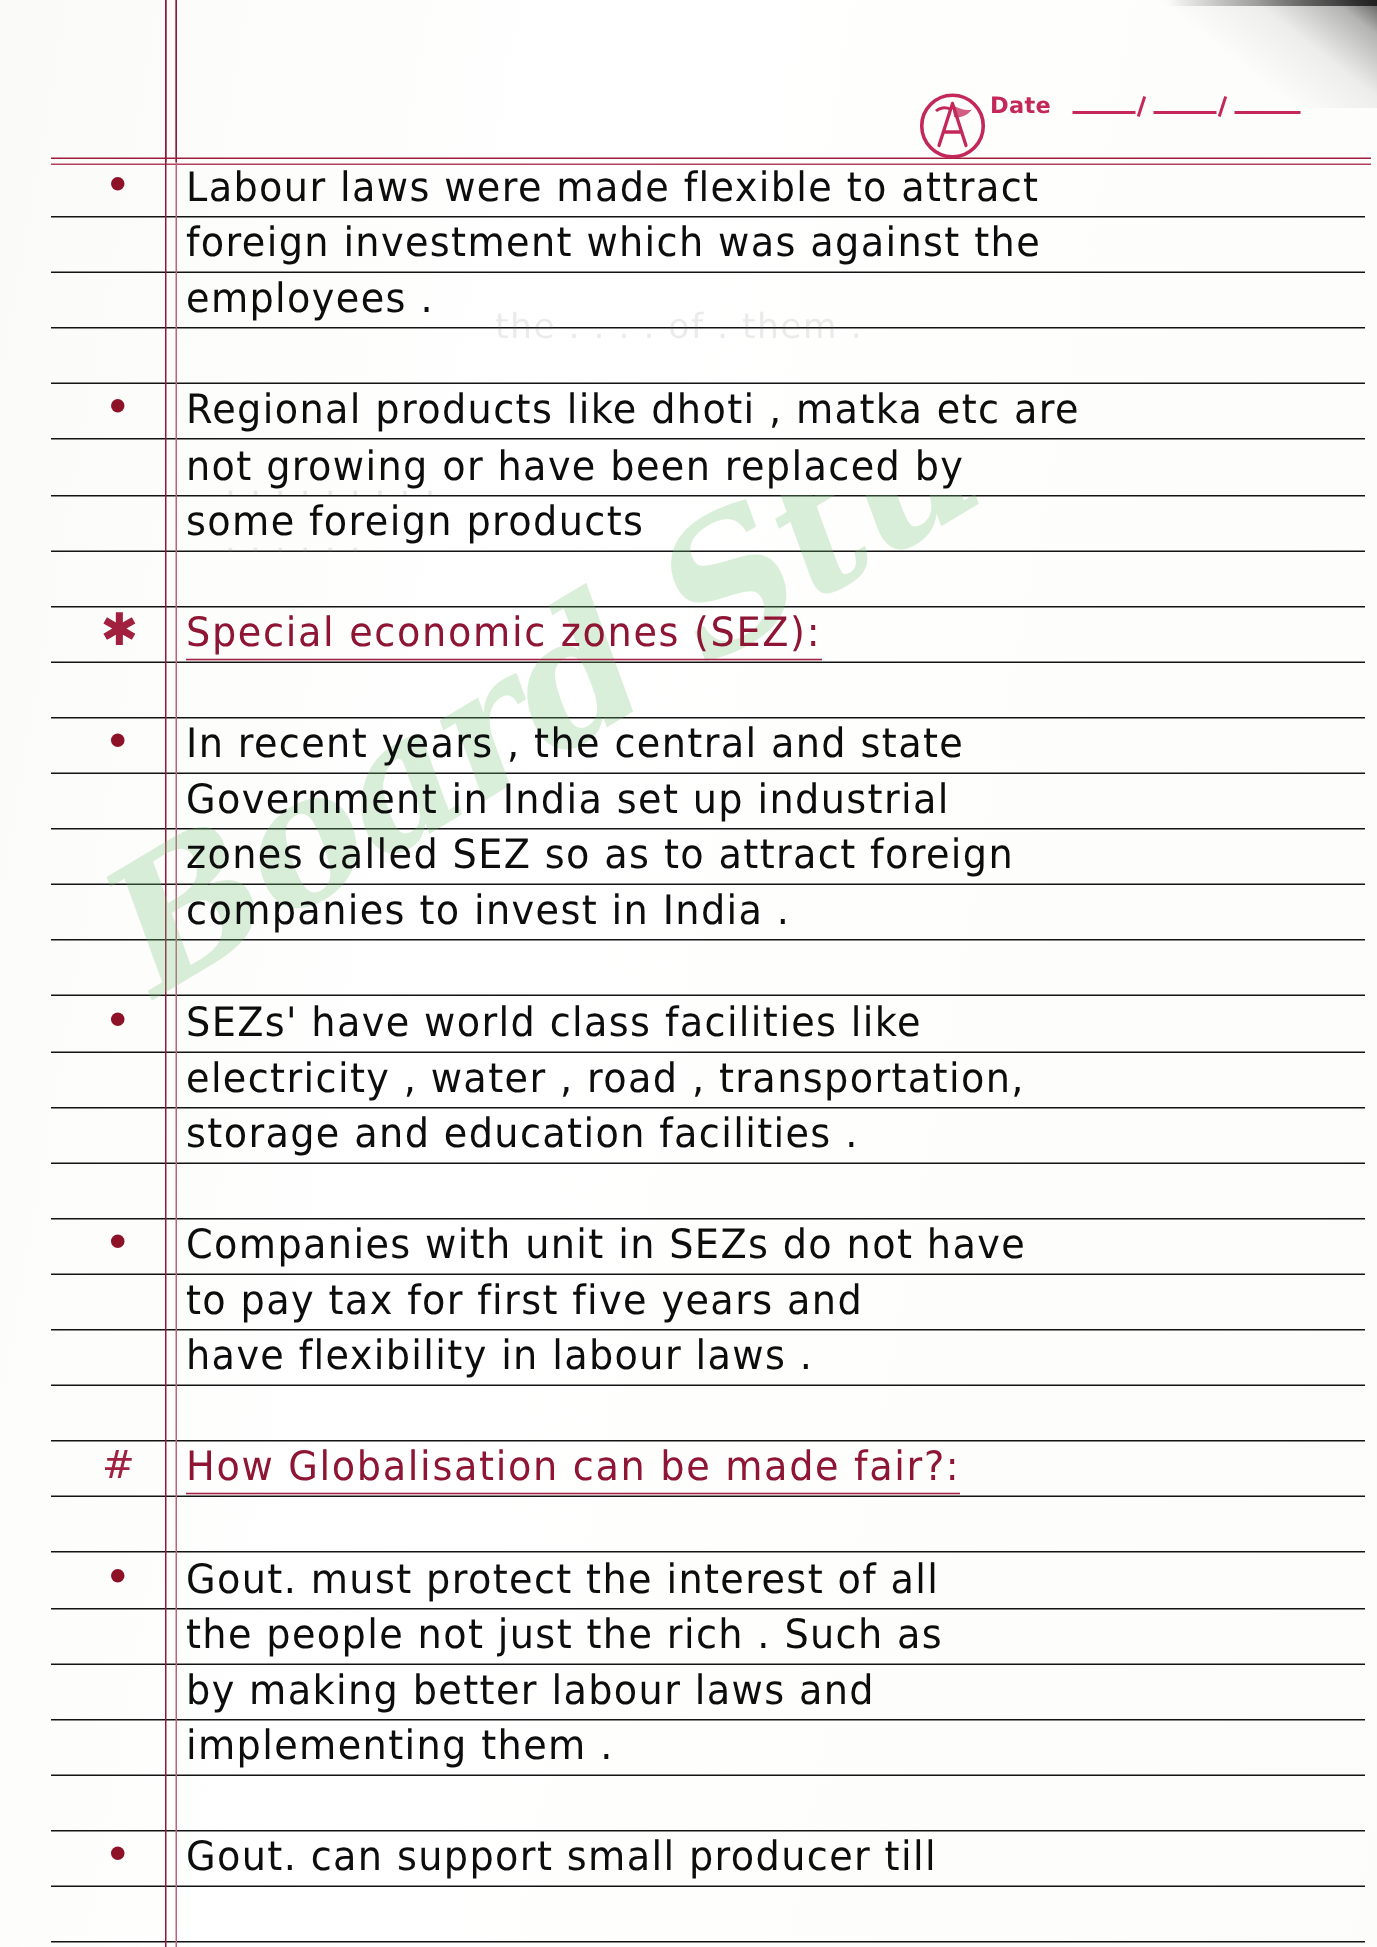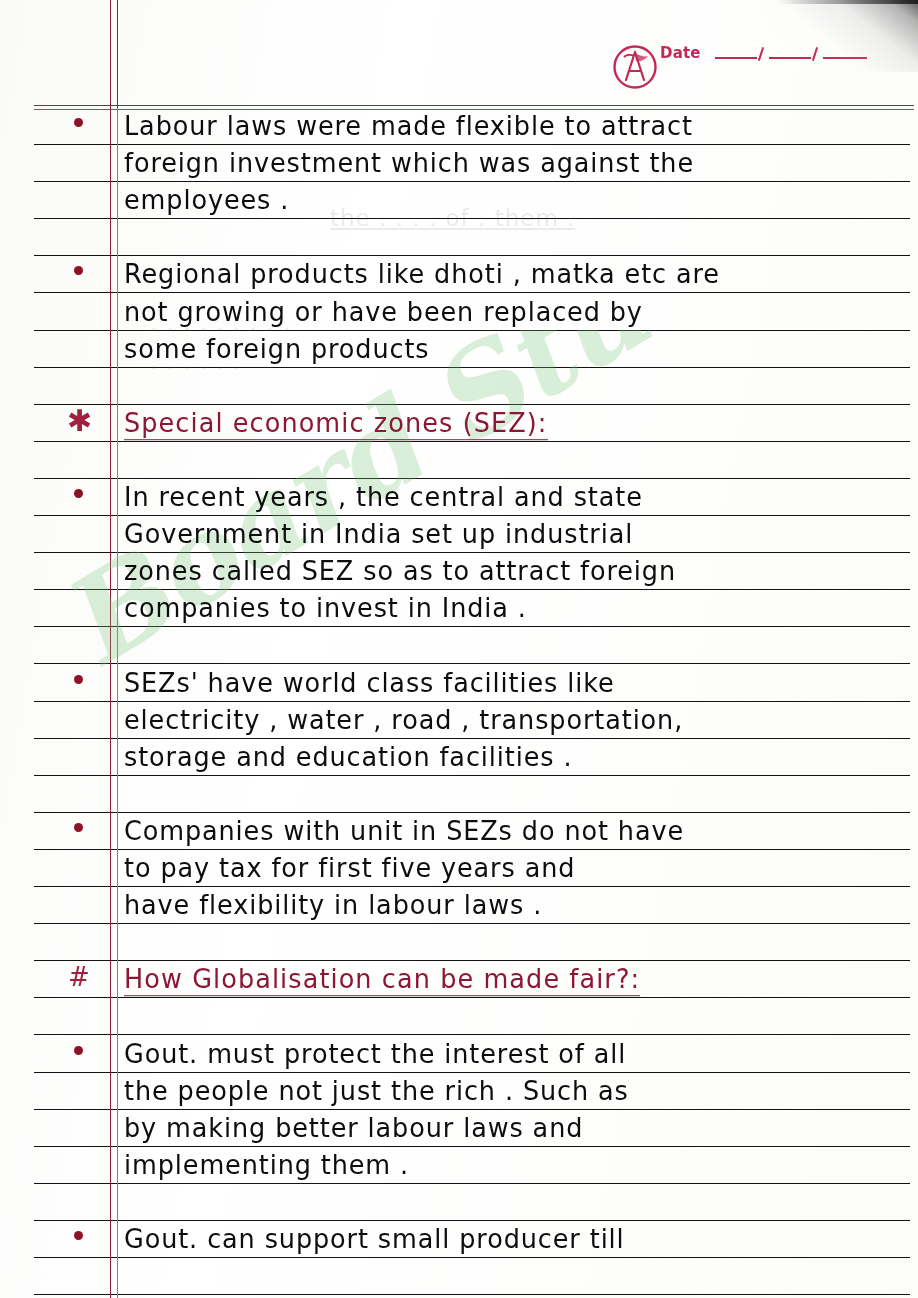--- a/index.html
+++ b/index.html
@@ -135,21 +135,21 @@
     letter-spacing: -2px;
     color: rgba(120, 196, 120, 0.27);
     white-space: nowrap;
     line-height: 1;
   }
 
   
   .stamp {
     position: absolute;
     left: 612px;
-    top: 38px;
+    top: 55px;
     width: 260px;
     height: 62px;
     color: #c4285a;
   }
   .stamp-logo {
     position: absolute;
     left: 0; top: 6px;
     width: 46px; height: 46px;
   }
   .stamp-fields {
@@ -363,18 +363,18 @@
       <div class="bullet" style="left: 74px; top: 822.9px;"></div>
       <div class="hw-line heading" style="left: 124px; top: 967.3px;"><span class="u">How Globalisation can be made fair?:</span></div>
       <div class="bullet-hash" style="left: 68px; top: 964.3px;">#</div>
       <div class="hw-line" style="left: 124px; top: 1041.5px;">Gout. must protect the interest of all</div>
       <div class="hw-line" style="left: 124px; top: 1078.6px;">the people not just the rich . Such as</div>
       <div class="hw-line" style="left: 124px; top: 1115.7px;">by making better labour laws and</div>
       <div class="hw-line" style="left: 124px; top: 1152.8px;">implementing them .</div>
       <div class="bullet" style="left: 74px; top: 1045.5px;"></div>
       <div class="hw-line" style="left: 124px; top: 1227px;">Gout. can support small producer till</div>
       <div class="bullet" style="left: 74px; top: 1231px;"></div>
-      <div class="ghost" style="left: 330px; top: 205px; text-decoration: underline;">the . . . . of . them .</div>
+      <div class="ghost" style="left: 330px; top: 205px;">the . . . . of . them .</div>
       <div class="ghost" style="left: 150px; top: 310px;">. . .  . . . . . .</div>
       <div class="ghost" style="left: 150px; top: 348px;">. .  . . . .</div>
     </div>
 
 </div>
 
 </body></html>

